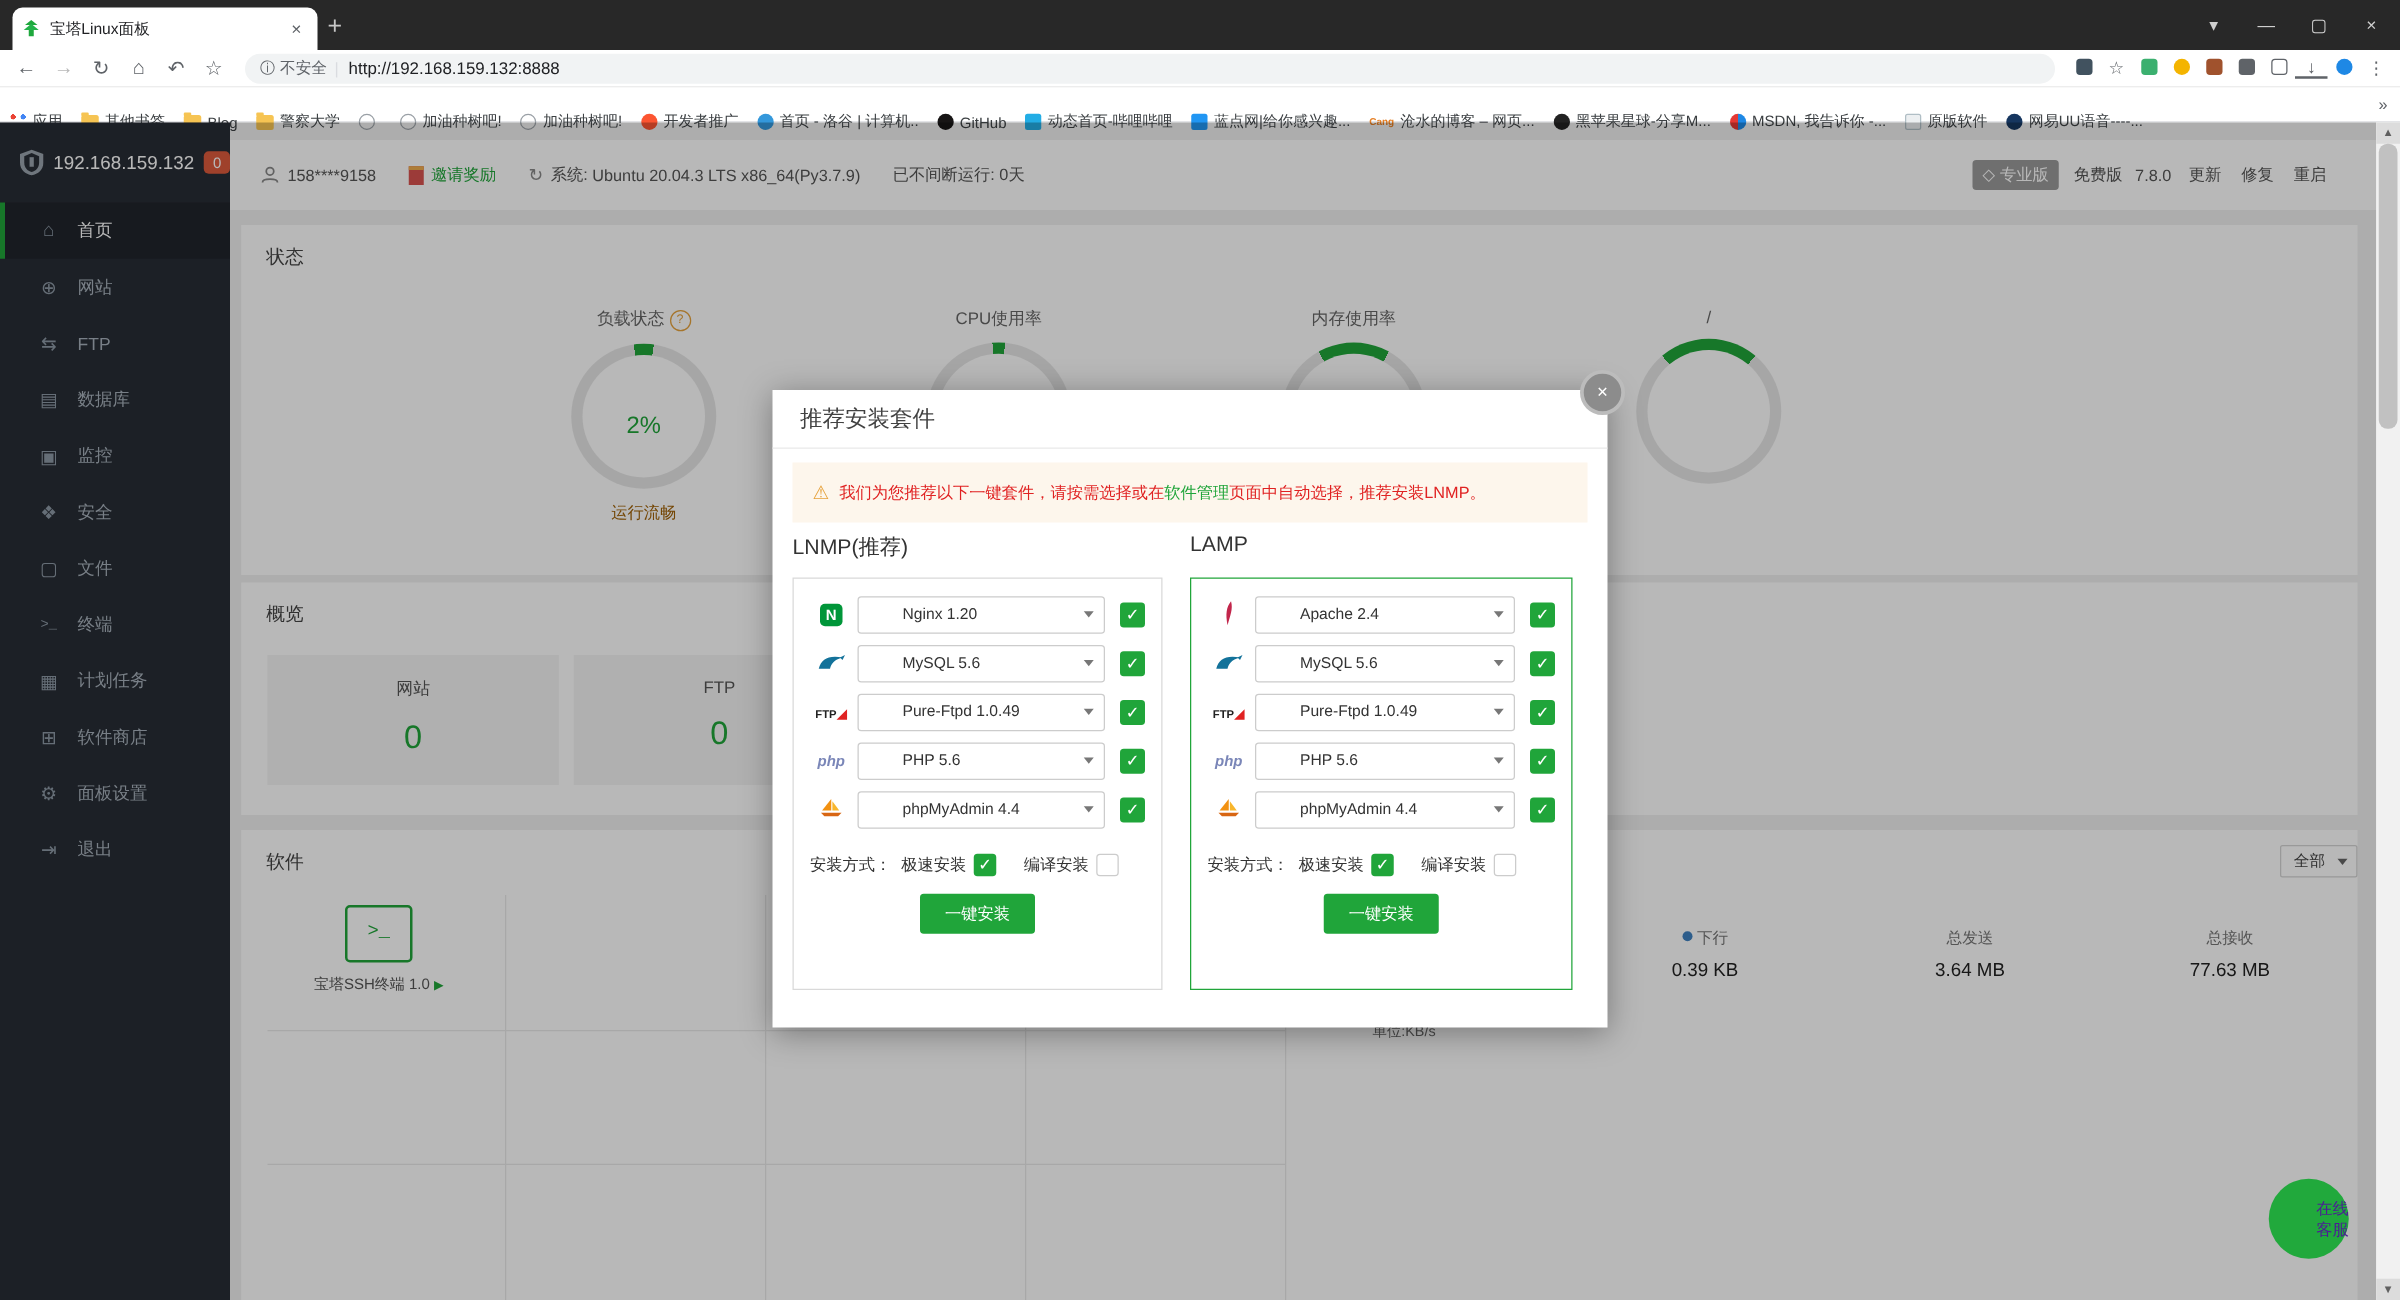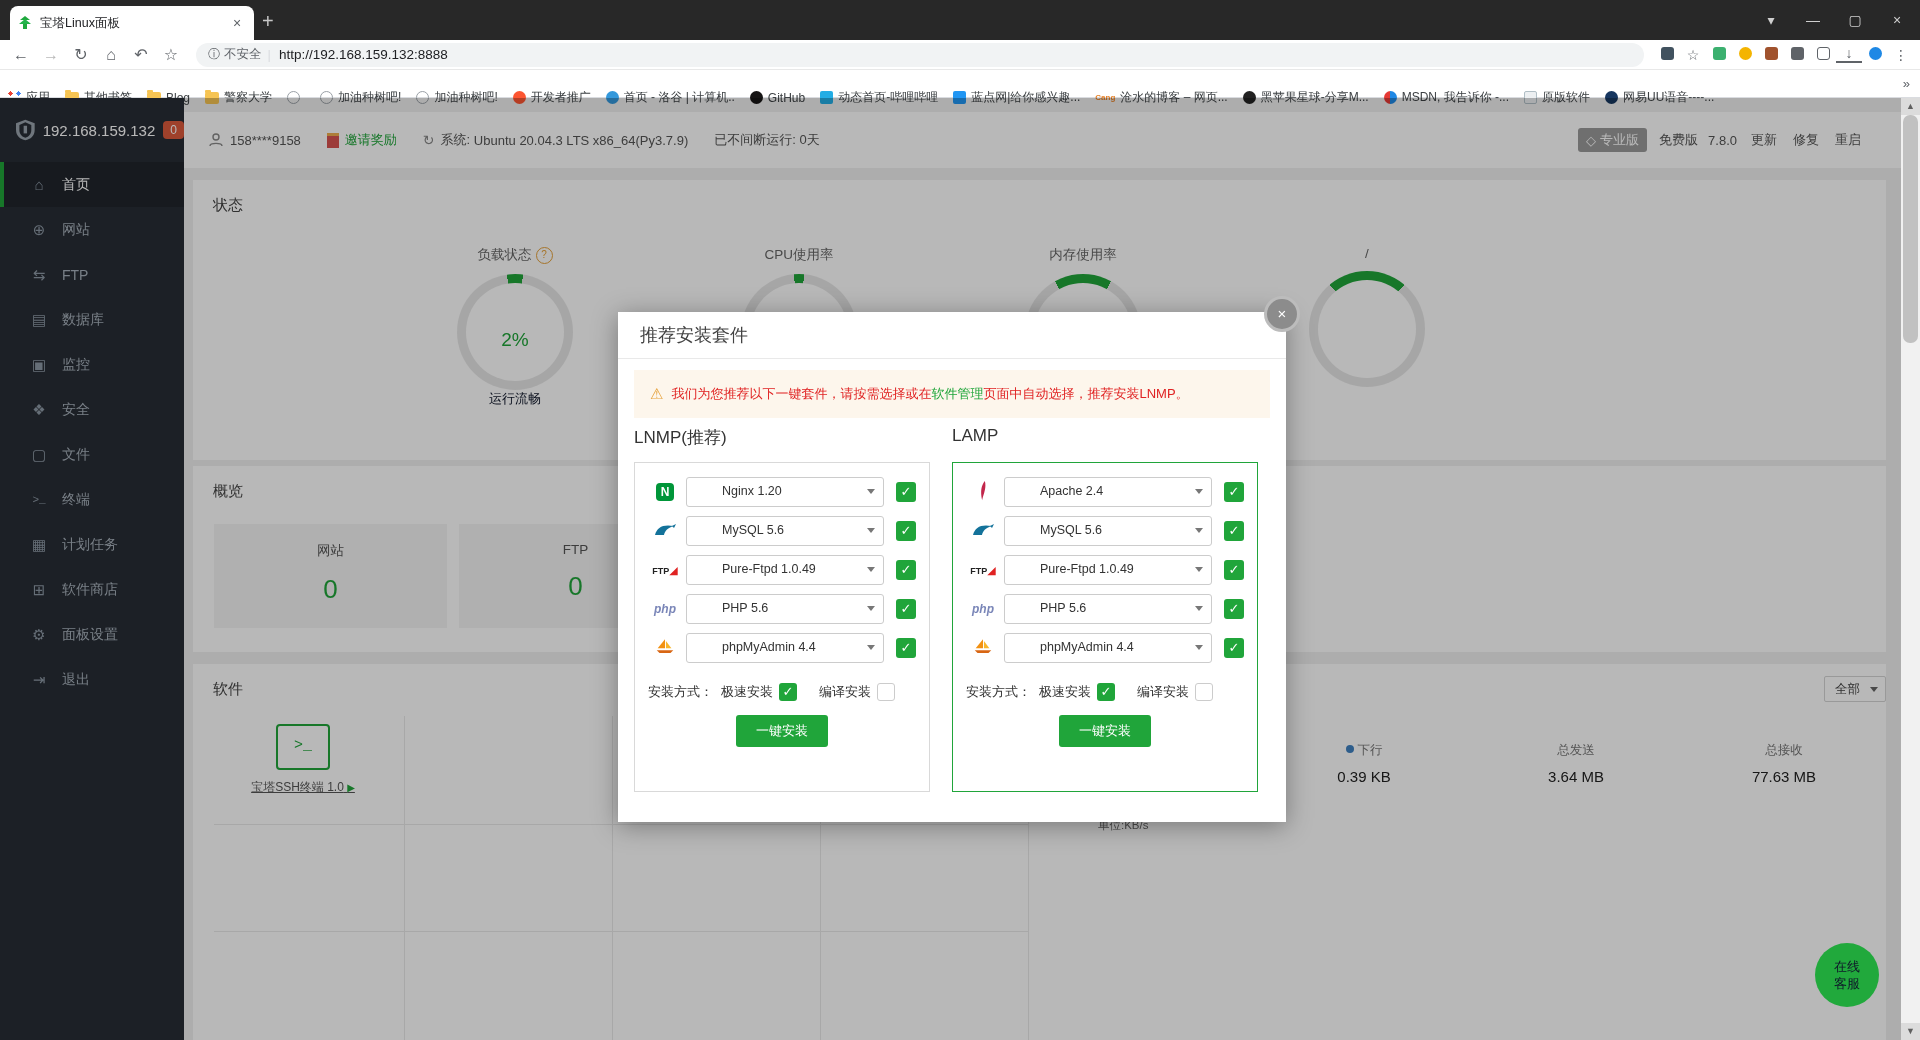--- a/index.html
+++ b/index.html
@@ -49,40 +49,40 @@
   #topbar{left:184px;top:112px;width:1717px;height:56px;background:#fff;display:flex;align-items:center;padding:0 40px 0 24px;box-sizing:border-box;}
   #topbar .gp{display:flex;align-items:center;margin-right:26px;font-size:13px;color:#555;}
   .green{color:#20a53a;}
   .panel{background:#fff;position:absolute;left:193px;width:1693px;}
   .ptitle{position:absolute;left:20px;top:16px;font-size:15px;color:#444;}
   .gauge{position:absolute;width:220px;text-align:center;}
   .gl{font-size:13.5px;color:#666;}
   .ring{width:116px;height:116px;border-radius:50%;margin:10px auto 0;position:relative;}
   .ring:after{content:"";position:absolute;inset:9px;background:#fff;border-radius:50%;}
   .gv{position:absolute;left:0;right:0;top:55px;font-size:19px;color:#20a53a;z-index:2;}
-  .gs{font-size:13px;color:#0f172a;}
+  .gs{margin-top:10px;font-size:13px;color:#a16207;}
   .helpc{display:inline-block;width:15px;height:15px;line-height:14px;border:1px solid #e6a23c;color:#e6a23c;border-radius:50%;font-size:10px;margin-left:4px;vertical-align:1px;}
   .card{position:absolute;top:58px;height:104px;width:233px;background:#f4f4f4;text-align:center;}
   .card .cl{margin-top:18px;font-size:13.5px;color:#555;}
   .card .cv{margin-top:14px;font-size:26px;color:#20a53a;}
   .gridline{position:absolute;background:#e9e9e9;}
   #select-all{position:absolute;width:62px;height:26px;border:1px solid #d4d4d4;border-radius:2px;background:#fff;font-size:12.5px;color:#444;line-height:24px;padding-left:10px;box-sizing:border-box;}
   #select-all .car{position:absolute;right:7px;top:10px;border:4px solid transparent;border-top:5px solid #666;}
   .statcol{position:absolute;width:140px;text-align:center;}
   .statcol .sl{font-size:12.5px;color:#777;}
   .statcol .sv{font-size:15px;color:#222;margin-top:9px;}
   .dotb{display:inline-block;width:8px;height:8px;border-radius:50%;background:#3f81c1;margin-right:4px;vertical-align:1px;}
   .tick{position:absolute;width:26px;text-align:right;font-size:11.5px;color:#888;}
   #dim{left:0;top:98px;width:1901px;height:942px;background:rgba(0,0,0,0.28);z-index:5;}
   
   #scrollbar{left:1901px;top:98px;width:19px;height:942px;background:#f1f1f1;z-index:6;}
   #sb-thumb{position:absolute;left:2px;top:17px;width:15px;height:228px;background:#c1c1c1;border-radius:7px;}
   .sb-arrow{position:absolute;left:0;width:19px;height:17px;text-align:center;font-size:9px;color:#606060;line-height:17px;background:#dcdcdc;}
   
-  #support{left:1815px;top:943px;width:64px;height:64px;border-radius:50%;background:#21a93c;color:#0f172a;text-align:center;font-size:13px;z-index:7;padding-top:15px;box-sizing:border-box;line-height:17px;}
+  #support{left:1815px;top:943px;width:64px;height:64px;border-radius:50%;background:#21a93c;color:#4c1d95;text-align:right;font-size:13px;z-index:7;padding-top:15px;box-sizing:border-box;line-height:17px;}
   
   #modal{left:618px;top:312px;width:668px;height:510px;background:#fff;z-index:10;box-shadow:0 4px 24px rgba(0,0,0,.35);}
   #m-close{position:absolute;top:-16px;right:-14px;width:30px;height:30px;border-radius:50%;background:#8c8c8c;border:3px solid #bcbcbc;color:#fff;text-align:center;line-height:30px;font-size:15px;}
   #m-head{height:46px;border-bottom:1px solid #e9e9e9;line-height:46px;padding-left:22px;font-size:18px;color:#424242;}
   #m-warn{position:absolute;left:16px;right:16px;top:58px;height:48px;background:#fdf6ec;display:flex;align-items:center;padding-left:16px;font-size:13px;}
   #m-warn .wi{color:#e6a23c;font-size:15px;margin-right:8px;}
   .wred{color:#e02222;}
   .coltitle{position:absolute;top:114px;font-size:17px;color:#333;}
   .mbox{position:absolute;top:150px;height:330px;border:1px solid #d9d9d9;box-sizing:border-box;padding:15px 13px;display:flex;flex-direction:column;}
   .mbox.accent{border-color:#20a53a;}
@@ -360,21 +360,21 @@
 
   <div class="gridline" style="left:211px;top:52px;width:1px;height:324px;"></div>
   <div class="gridline" style="left:419px;top:52px;width:1px;height:324px;"></div>
   <div class="gridline" style="left:627px;top:52px;width:1px;height:324px;"></div>
   <div class="gridline" style="left:835px;top:52px;width:1px;height:324px;"></div>
   <div class="gridline" style="left:21px;top:160px;width:814px;height:1px;"></div>
   <div class="gridline" style="left:21px;top:267px;width:814px;height:1px;"></div>
 
   <div class="abs" style="left:30px;top:60px;width:160px;text-align:center;">
     <div style="display:inline-block;width:50px;height:42px;border:2px solid #20a53a;border-radius:4px;line-height:40px;color:#20a53a;font-family:'Liberation Mono',monospace;font-size:15px;">&gt;_</div>
-    <div style="margin-top:9px;font-size:12px;color:#555;text-decoration:underline;">
+    <div style="margin-top:9px;font-size:12px;color:#555;">
       <span>宝塔SSH终端 1.0</span>
       <span class="green" style="font-size:10px;">▶</span>
     </div>
   </div>
 
   <div class="statcol" style="left:1101px;top:78px;">
     <div class="sl"><span class="dotb"></span><span>下行</span></div>
     <div class="sv">0.39 KB</div>
   </div>
   <div class="statcol" style="left:1313px;top:78px;">

